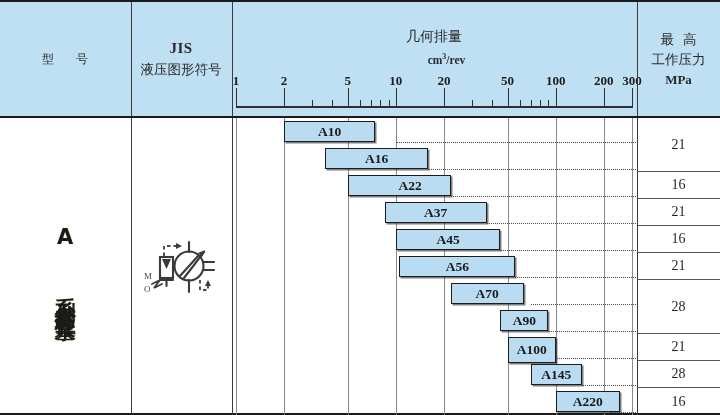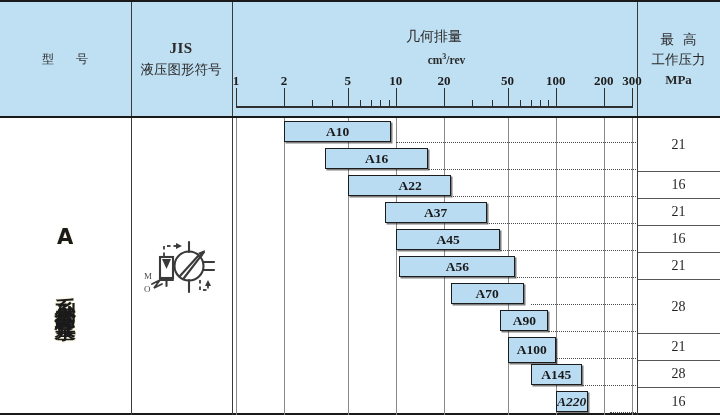--- a/index.html
+++ b/index.html
@@ -221,41 +221,41 @@
     <div id="col-chart">
         <div class="gridv" style="left: 4px;"></div>
         <div class="gridv" style="left: 52.1236px;"></div>
         <div class="gridv" style="left: 115.739px;"></div>
         <div class="gridv" style="left: 163.863px;"></div>
         <div class="gridv" style="left: 211.987px;"></div>
         <div class="gridv" style="left: 275.602px;"></div>
         <div class="gridv" style="left: 323.726px;"></div>
         <div class="gridv" style="left: 371.85px;"></div>
         <div class="gridv" style="left: 400px;"></div>
-        <div class="bar" style="left: 52.1236px; width: 107px; top: 3px; height: 21px;">A10</div>
+        <div class="bar" style="left: 52.1236px; width: 91px; top: 3px; height: 21px;">A10</div>
         <div class="leader" style="left: 163.863px; right: 0px; top: 24px;"></div>
         <div class="bar" style="left: 92.9322px; width: 103.562px; top: 30px; height: 21px;">A16</div>
         <div class="leader" style="left: 196.494px; right: 0px; top: 51px;"></div>
         <div class="bar" style="left: 115.739px; width: 102.864px; top: 57px; height: 21px; padding-left: 22px;">A22</div>
         <div class="leader" style="left: 218.604px; right: 0px; top: 78px;"></div>
         <div class="bar" style="left: 152.58px; width: 102.118px; top: 84px; height: 21px;">A37</div>
         <div class="leader" style="left: 254.697px; right: 0px; top: 105px;"></div>
         <div class="bar" style="left: 163.863px; width: 104.425px; top: 111px; height: 21px;">A45</div>
         <div class="leader" style="left: 268.287px; right: 0px; top: 132px;"></div>
         <div class="bar" style="left: 167.25px; width: 116.22px; top: 138px; height: 21px;">A56</div>
         <div class="leader" style="left: 283.471px; right: 0px; top: 159px;"></div>
         <div class="bar" style="left: 218.604px; width: 73px; top: 165px; height: 21px;">A70</div>
         <div class="leader" style="left: 298.963px; right: 0px; top: 186px;"></div>
         <div class="bar" style="left: 268.287px; width: 48.1236px; top: 192px; height: 21px;">A90</div>
         <div class="leader" style="left: 316.411px; right: 0px; top: 213px;"></div>
         <div class="bar" style="left: 275.602px; width: 48.1236px; top: 219px; height: 26px;">A100</div>
         <div class="leader" style="left: 323.726px; right: 0px; top: 240px;"></div>
         <div class="bar" style="left: 298.963px; width: 50.5599px; top: 246px; height: 21px;">A145</div>
         <div class="leader" style="left: 349.523px; right: 0px; top: 267px;"></div>
-        <div class="bar" style="left: 323.726px; width: 32px; top: 273px; height: 21px; font-style: italic;">A220</div>
+        <div class="bar" style="left: 323.726px; width: 64px; top: 273px; height: 21px;">A220</div>
         <div class="leader" style="left: 378.467px; right: 0px; top: 294px;"></div>
       </div>
 
     <div id="col-press">
         <div class="pcell" style="top: 0px; height: 54px;">21</div>
         <div class="pcell" style="top: 54px; height: 27px;">16</div>
         <div class="pcell" style="top: 81px; height: 27px;">21</div>
         <div class="pcell" style="top: 108px; height: 27px;">16</div>
         <div class="pcell" style="top: 135px; height: 27px;">21</div>
         <div class="pcell" style="top: 162px; height: 54px;">28</div>

